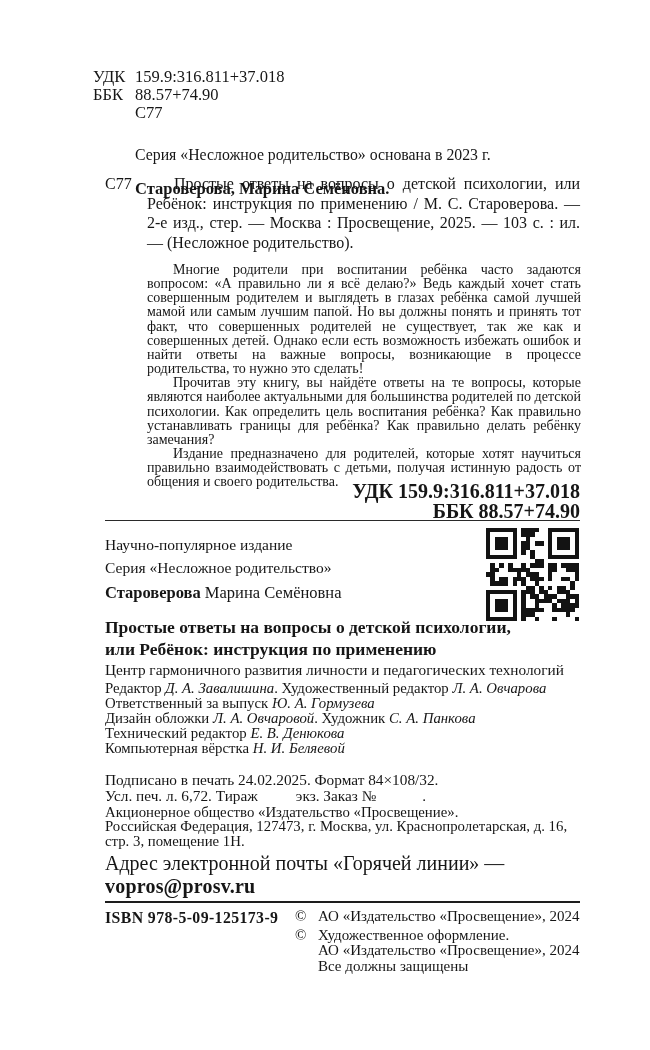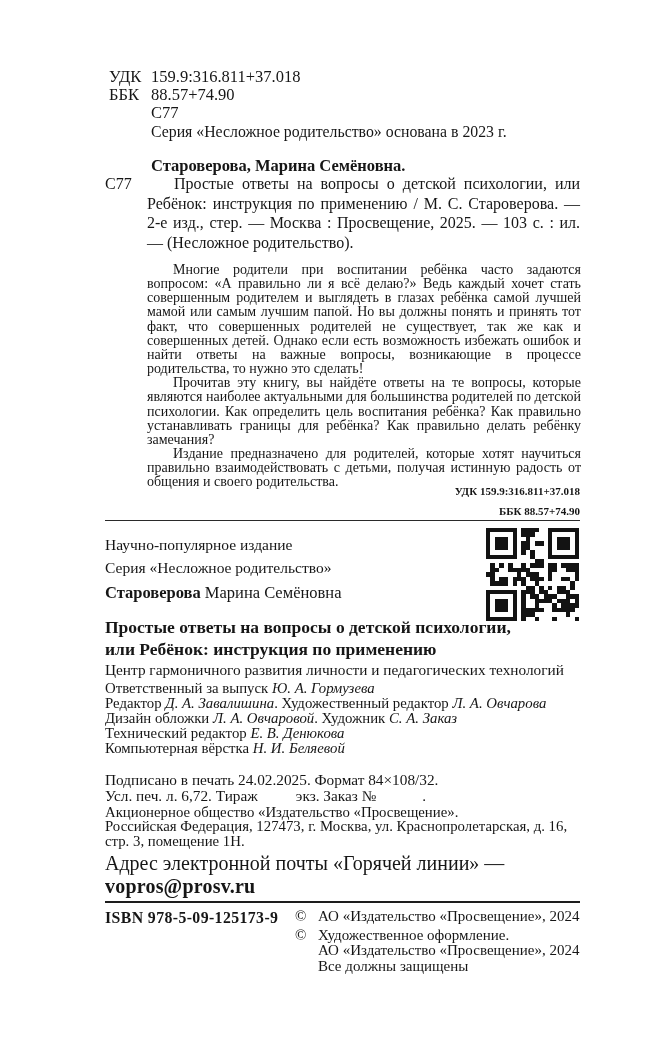--- a/index.html
+++ b/index.html
@@ -5,34 +5,34 @@
   html,body{margin:0;padding:0;background:#e8e8e8;}
   .page{
     position:relative;
     width:650px;height:1050px;
     background:#ffffff;
     color:#161616;
     font-family:"Liberation Serif","DejaVu Serif",serif;
     overflow:hidden;
   }
   
-  .catalog-head{position:absolute;left:109px;top:68px;width:475px;font-size:16.5px;line-height:18px;}
+  .catalog-head{position:absolute;left:93px;top:68px;width:475px;font-size:16.5px;line-height:18px;}
   .ch-line{display:flex;}
   .ch-lbl{width:42px;flex:none;}
-  .series-note{margin-top:1px;padding-left:42px;font-size:15.8px;}
+  .series-note{margin-top:24px;padding-left:42px;font-size:15.8px;}
   .author-heading{margin-top:16px;padding-left:42px;font-weight:bold;font-size:16.5px;}
   .record{position:absolute;left:105px;top:174px;width:475px;font-size:16px;line-height:19.7px;}
   .record-code{position:absolute;left:0;top:0;}
   .record-text{padding-left:42px;text-indent:27px;text-align:justify;}
   .isbn-line{padding-left:69px;}
   
   .annotation{position:absolute;left:147px;top:263px;width:434px;font-size:14px;line-height:14.15px;text-align:justify;}
   .annotation p{margin:0;text-indent:26px;}
   
-  .refs{position:absolute;left:105px;top:481px;width:475px;text-align:right;font-weight:bold;font-size:11px;line-height:20px;}
+  .refs{position:absolute;left:105px;top:481px;width:475px;text-align:right;font-weight:bold;font-size:20px;line-height:20px;}
   
   .rule1{position:absolute;left:105px;top:520px;width:475px;height:0;border-top:1.5px solid #2a2a2a;}
   .rule2{position:absolute;left:105px;top:901px;width:475px;height:0;border-top:2.5px solid #1d1d1d;}
   
   .center{position:absolute;left:105px;width:475px;text-align:left;}
   .edition-kind{top:536px;font-size:15.5px;}
   .series-name{top:559px;font-size:15.5px;}
   .author-name{top:583px;font-size:16.5px;}
   .book-title{top:617px;font-size:17.5px;font-weight:bold;line-height:21.5px;}
   .publisher-center{top:661px;font-size:15.3px;}
@@ -102,23 +102,23 @@
   <div class="center author-name"><b>Староверова</b><span> Марина Семёновна</span></div>
 
   <div class="center book-title">
     <div>Простые ответы на вопросы о детской психологии,</div>
     <div>или Ребёнок: инструкция по применению</div>
   </div>
 
   <div class="center publisher-center">Центр гармоничного развития личности и педагогических технологий</div>
 
   <div class="center staff">
+    <div><span>Редактор </span><i>Д. А. Завалишина</i><span>. Художественный редактор </span><i>Л. А. Овчарова</i></div>
     <div><span>Ответственный за выпуск </span><i>Ю. А. Гормузева</i><span></span><i></i></div>
-    <div><span>Редактор </span><i>Д. А. Завалишина</i><span>. Художественный редактор </span><i>Л. А. Овчарова</i></div>
-    <div><span>Дизайн обложки </span><i>Л. А. Овчаровой</i><span>. Художник </span><i>С. А. Заказ</i></div>
+    <div><span>Дизайн обложки </span><i>Л. А. Овчаровой</i><span>. Художник </span><i>С. А. Панкова</i></div>
     <div><span>Технический редактор </span><i>Е. В. Денюкова</i></div>
     <div><span>Компьютерная вёрстка </span><i>Н. И. Беляевой</i></div>
   </div>
 
   <div class="center print-block">
     <div>Подписано в печать 24.02.2025. Формат 84×108/32.</div>
     <div><span>Усл. печ. л. 6,72. Тираж</span><span class="sp1"></span><span>экз. Заказ №</span><span class="sp2"></span><span>.</span></div>
   </div>
 
   <div class="center publisher-address">

